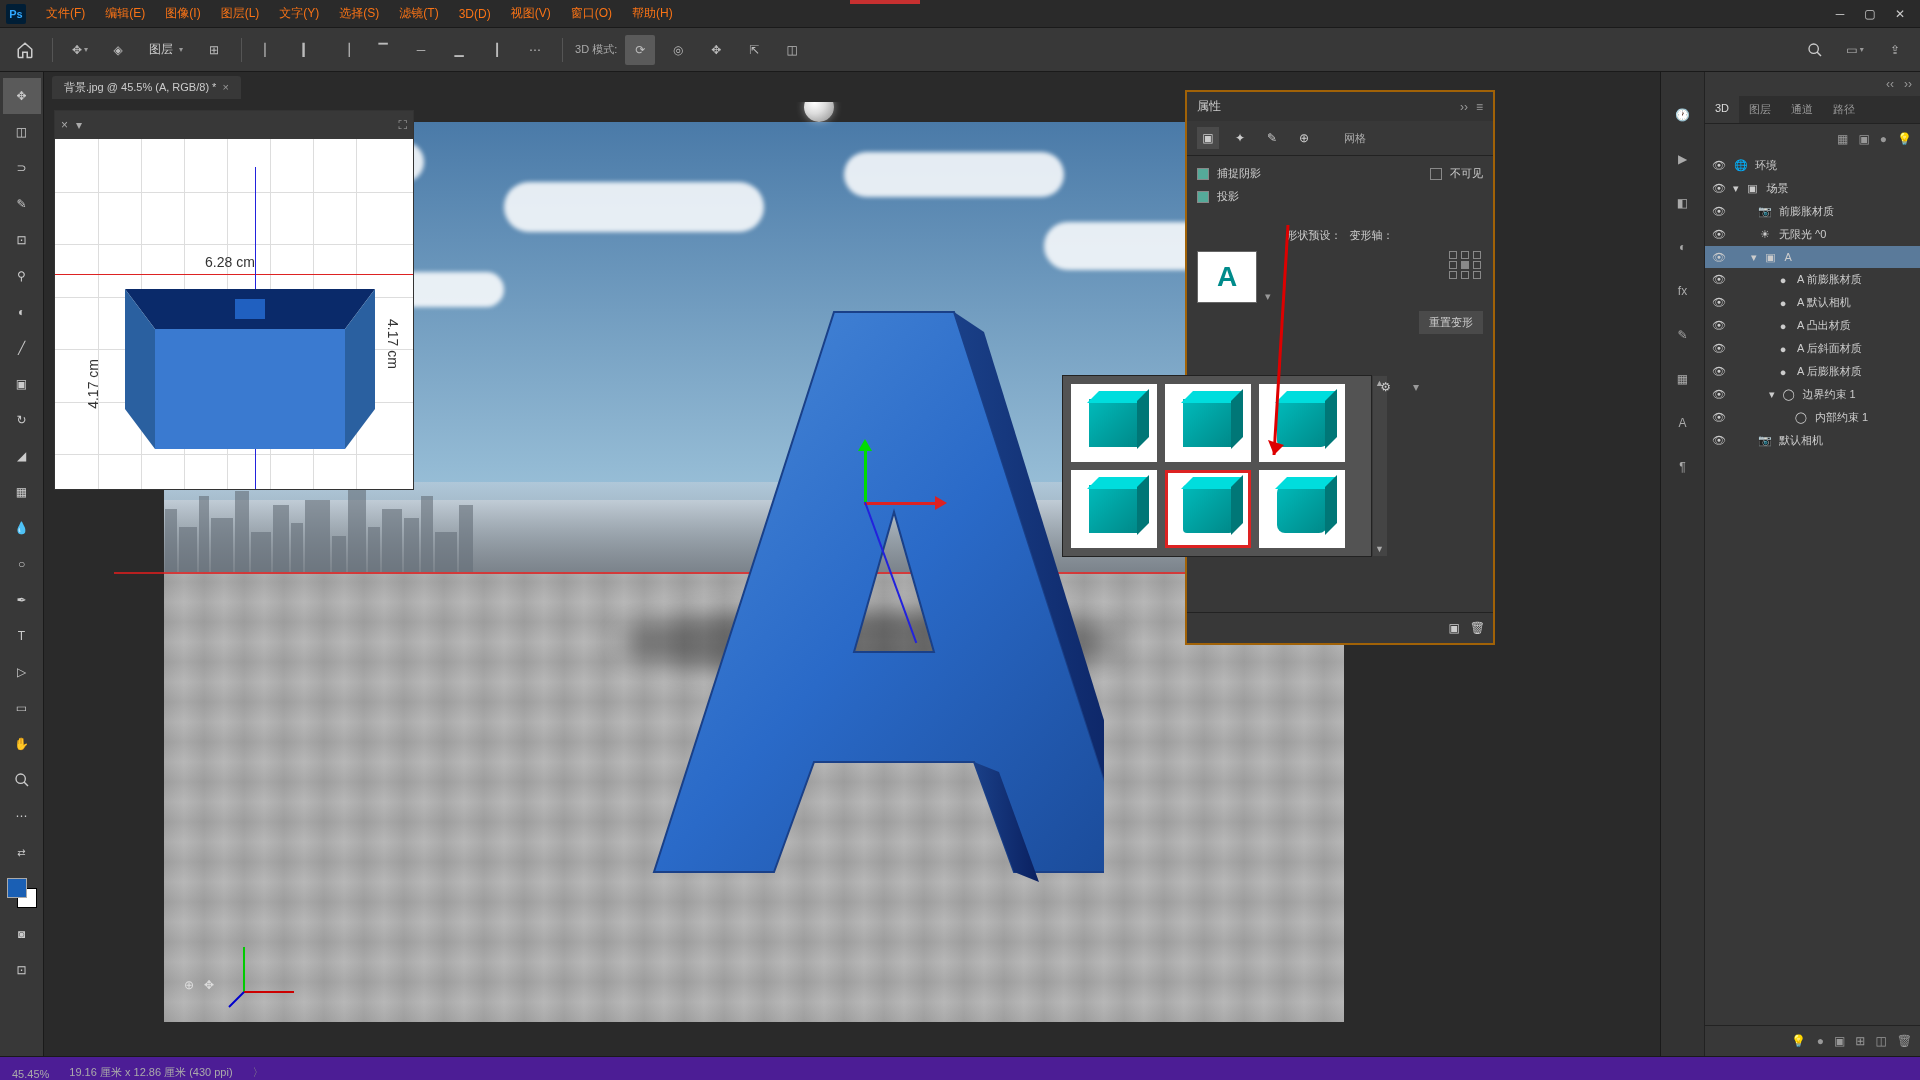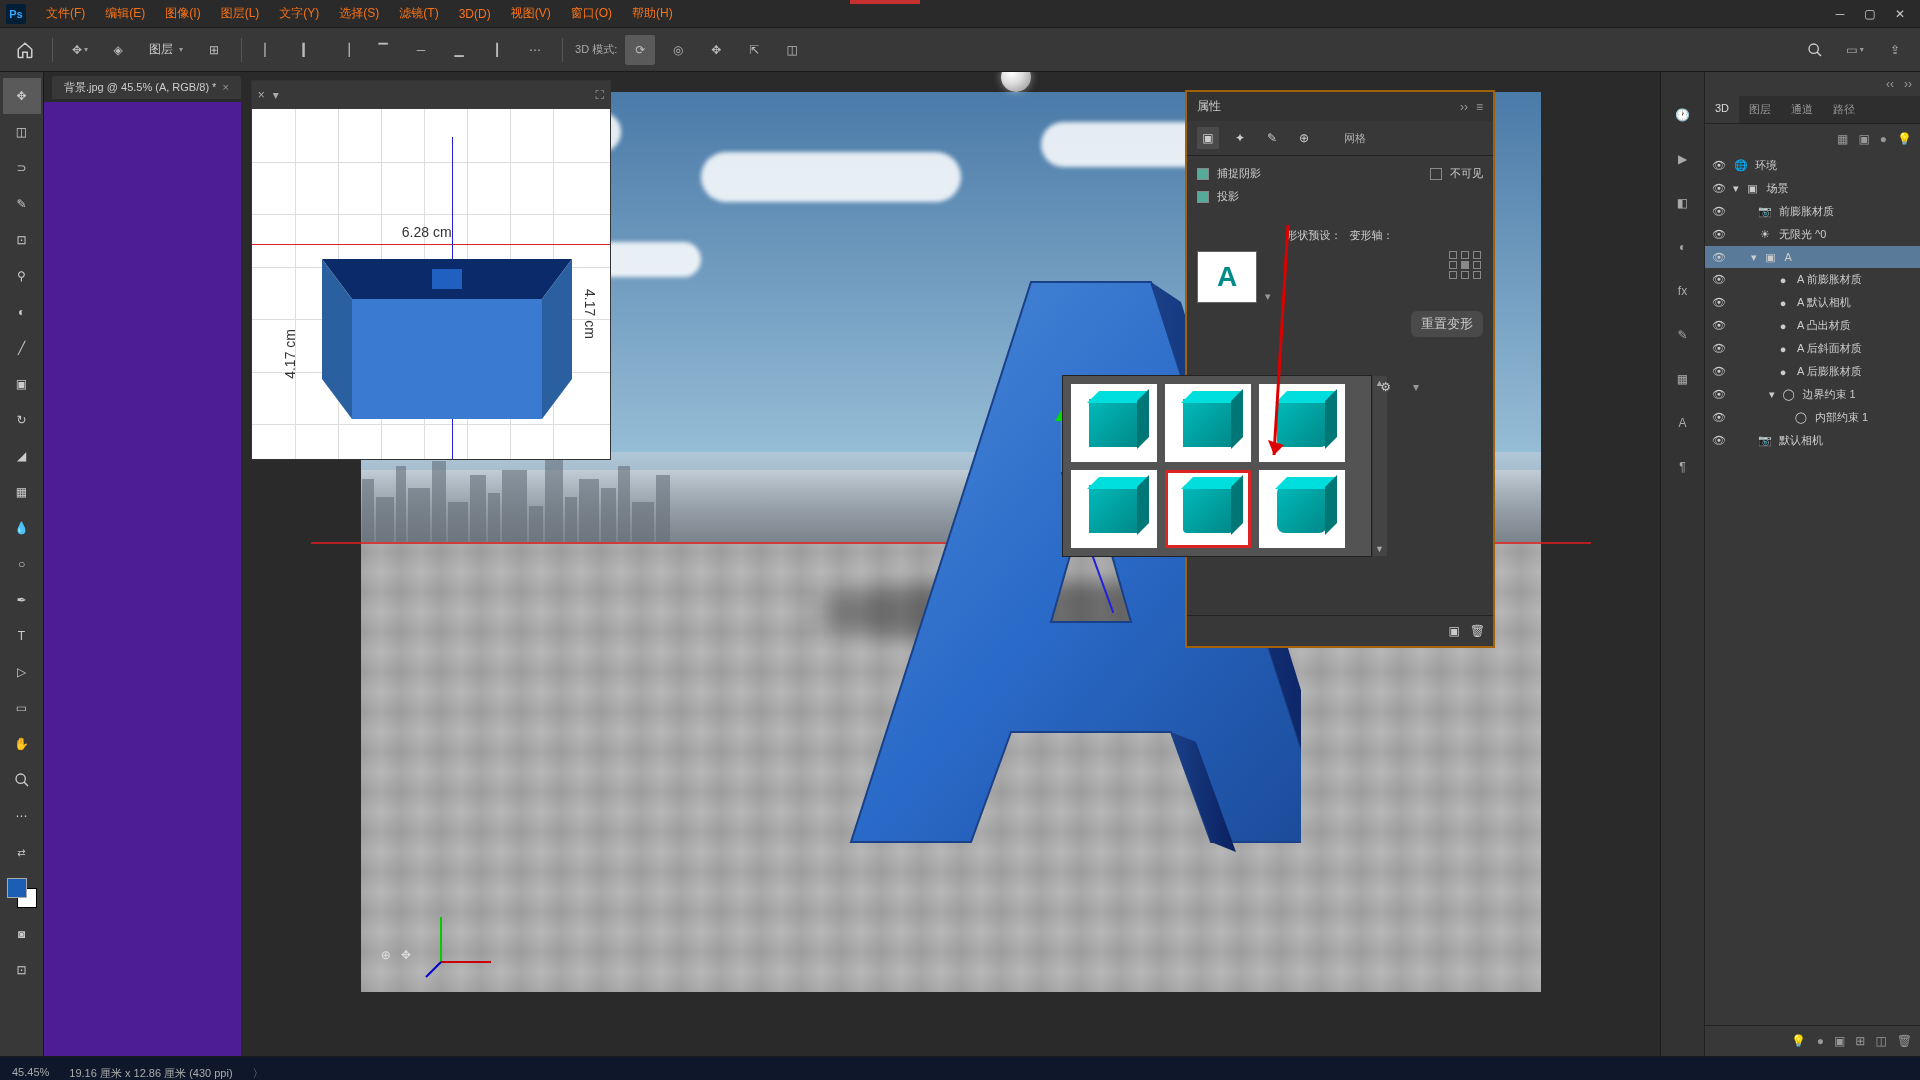--- a/index.html
+++ b/index.html
@@ -16,21 +16,21 @@
 .opt-drop{display:flex;align-items:center;gap:4px;padding:2px 8px;cursor:pointer}
 .divider{width:1px;height:24px;background:#555;margin:0 4px}
 .right-opts{margin-left:auto;display:flex;gap:10px;align-items:center}
 .main{display:flex;height:calc(100% - 72px - 24px)}
 .toolbar{width:44px;background:#383838;display:flex;flex-direction:column;padding-top:6px;border-right:1px solid #1a1a1a}
 .tool{width:38px;height:36px;display:flex;align-items:center;justify-content:center;cursor:pointer;color:#ccc;margin:0 auto;position:relative}
 .tool.active{background:#5a5a5a}
 .color-sw{width:30px;height:30px;position:relative;margin:8px auto}
 .sw-bg{position:absolute;bottom:0;right:0;width:20px;height:20px;background:#fff;border:1px solid #000}
 .sw-fg{position:absolute;top:0;left:0;width:20px;height:20px;background:#1a5fb4;border:1px solid #aaa}
-.doc-area{flex:1;background:#4c1d95;display:flex;flex-direction:row;position:relative}
+.doc-area{flex:1;background:#000000;display:flex;flex-direction:column;position:relative}
 .tabbar{height:30px;background:#2a2a2a;display:flex;align-items:center;padding-left:8px}
 .doc-tab{padding:4px 12px;background:#383838;border-radius:3px 3px 0 0;font-size:11px;display:flex;align-items:center;gap:6px}
 .close-x{cursor:pointer;color:#999}
 .canvas-wrap{flex:1;position:relative;background:#2a2a2a;overflow:hidden}
 .canvas{position:absolute;top:20px;left:120px;width:1180px;height:900px;background:linear-gradient(to bottom,#5a8bb8 0%,#a8c4dc 35%,#d4e2ec 42%,#aab4ba 46%,#888 50%,#bbb 55%,#d0d0d0 100%)}
 .sky{position:absolute;top:0;left:0;right:0;height:42%;background:linear-gradient(to bottom,#4a7aa8,#9ac0d8)}
 .cloud{position:absolute;background:rgba(255,255,255,0.85);border-radius:50px;filter:blur(2px)}
 .skyline{position:absolute;top:40%;left:0;right:0;height:10%;background:linear-gradient(to bottom,rgba(200,210,220,0.5),rgba(120,130,140,0.8));display:flex;align-items:flex-end}
 .bldg{background:rgba(100,110,120,0.6);margin:0 1px}
 .floor{position:absolute;top:50%;left:0;right:0;bottom:0;background:repeating-linear-gradient(0deg,#c8c8c8 0px,#d8d8d8 20px,#c8c8c8 40px),repeating-linear-gradient(90deg,#c8c8c8 0px,#d8d8d8 20px,#c8c8c8 40px);background-blend-mode:multiply;transform-origin:top center}
@@ -54,21 +54,21 @@
 .mini-dim{position:absolute;font-size:14px;color:#333}
 .props-panel{position:absolute;top:90px;left:1185px;width:310px;background:#383838;border:2px solid #a16207;z-index:30}
 .props-hdr{display:flex;align-items:center;padding:6px 10px;background:#333}
 .props-tabs{display:flex;gap:10px;padding:6px 10px;border-bottom:1px solid #222}
 .pt-icon{width:22px;height:22px;display:flex;align-items:center;justify-content:center;cursor:pointer}
 .props-body{padding:10px}
 .p-row{display:flex;align-items:center;gap:8px;margin-bottom:8px;font-size:11px}
 .p-chk{width:12px;height:12px;border:1px solid #888}
 .p-chk.on{background:#5a9}
 .preset-thumb{width:60px;height:52px;background:#fff;display:flex;align-items:center;justify-content:center;font-size:28px;font-weight:900;color:#008b8b;border:1px solid #666;cursor:pointer}
-.p-btn{padding:4px 10px;background:#4a4a4a;border-radius:6px;cursor:pointer;font-size:13px}
+.p-btn{padding:4px 10px;background:#4a4a4a;border-radius:0;cursor:pointer;font-size:11px}
 .props-foot{display:flex;justify-content:flex-end;gap:10px;padding:8px;border-top:1px solid #222}
 .preset-popup{position:absolute;top:375px;left:1062px;width:310px;background:#535353;border:1px solid #222;z-index:35;padding:8px;display:flex;flex-wrap:wrap;gap:8px}
 .preset-item{width:86px;height:78px;background:#fff;display:flex;align-items:center;justify-content:center;cursor:pointer}
 .preset-cube{width:50px;height:48px;background:linear-gradient(135deg,#0bb,#088);position:relative}
 .preset-cube::before{content:"";position:absolute;top:-8px;left:4px;right:-4px;height:12px;background:#0dd;transform:skewX(-45deg)}
 .preset-cube::after{content:"";position:absolute;top:-4px;right:-10px;bottom:4px;width:12px;background:#077;transform:skewY(-45deg)}
 .preset-item.selected{border:3px solid #d22}
 .preset-settings{position:absolute;right:-48px;top:4px;display:flex;gap:4px;align-items:center}
 .preset-scroll{position:absolute;right:-16px;top:0;bottom:0;width:14px;background:#444;display:flex;flex-direction:column;justify-content:space-between;padding:2px}
 .red-arrow{position:absolute;top:225px;left:1268px;z-index:40;pointer-events:none}
@@ -80,21 +80,21 @@
 .panel-tabs{display:flex;background:#2e2e2e;border-bottom:1px solid #222}
 .p-tab{padding:6px 10px;font-size:11px;cursor:pointer;color:#999}
 .p-tab.active{background:#383838;color:#ddd}
 .panel-icons{display:flex;gap:10px;padding:8px;justify-content:flex-end;color:#999}
 .layer-list{flex:1;overflow:auto}
 .layer-row{display:flex;align-items:center;padding:4px 6px;gap:6px;font-size:11px;cursor:pointer}
 .layer-row.selected{background:#5a7a9a}
 .eye{width:16px;text-align:center}
 .layer-indent{display:inline-block}
 .layer-icon{width:16px;height:14px;display:flex;align-items:center;justify-content:center}
-.status-bar{height:24px;background:#0f172a;display:flex;align-items:flex-start;padding:9px 12px;gap:20px;font-size:11px;color:#aaa;border-top:1px solid #1a1a1a}
+.status-bar{height:24px;background:#4c1d95;display:flex;align-items:flex-end;padding:0 12px;gap:20px;font-size:11px;color:#aaa;border-top:1px solid #1a1a1a}
 .panel-foot{display:flex;justify-content:flex-end;gap:10px;padding:8px;border-top:1px solid #222;color:#999}
 svg{display:block}
 .dd-tri{font-size:8px;color:#999;margin-left:2px}
 </style>
 </head>
 <body>
 
 <div class="menubar">
   <div class="red-bar"></div>
   <div class="ps-logo">Ps</div>

